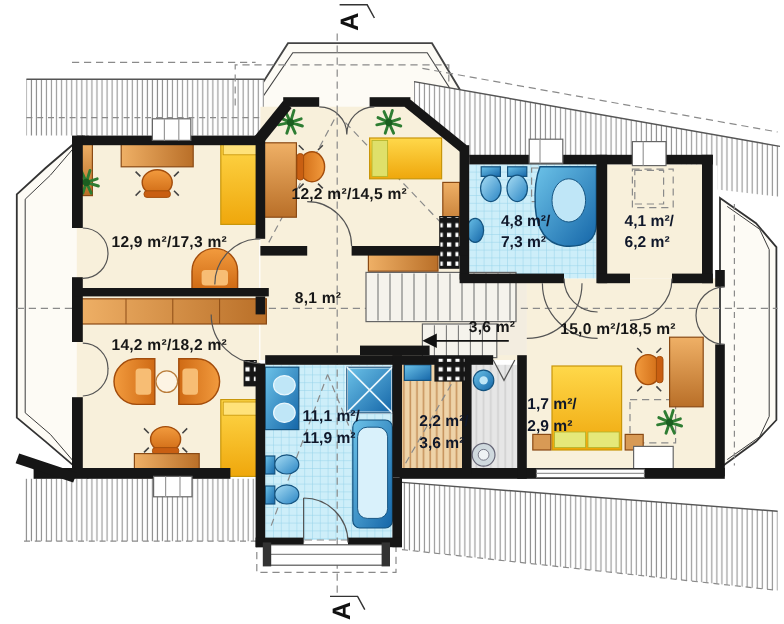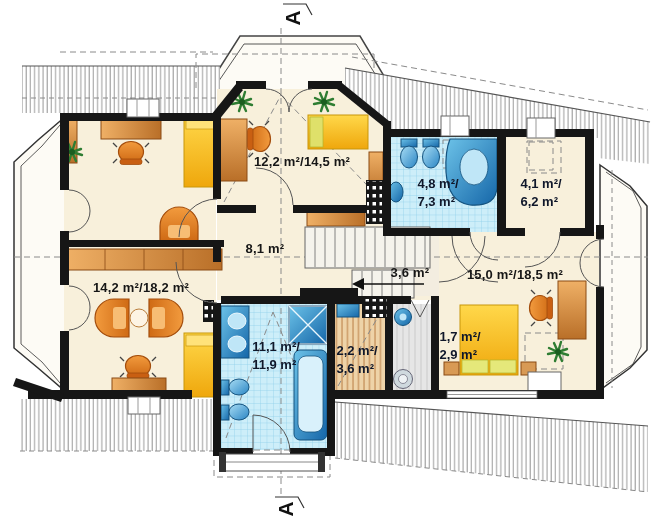--- a/index.html
+++ b/index.html
@@ -395,38 +395,39 @@
     <rect x="219" y="452" width="7" height="20" fill="#333"></rect>
     <rect x="318" y="452" width="7" height="20" fill="#333"></rect>
   </g>
 
   <g stroke="#333" stroke-width="1.2" fill="none">
     <path d="M283,4L306,4L312,15"></path>
     <path d="M275,497L298,497L304,508"></path>
   </g>
 </svg>
 
+<div class="lbl" style="left:141px;top:201px;">12,9 m²/17,3 m²</div>
 <div class="lbl" style="left:141px;top:287px;">14,2 m²/18,2 m²</div>
-<div class="lbl" style="left:302px;top:161px;">12,2 m²/14,5 m²</div>
+<div class="lbl" style="left:291px;top:161px;">12,2 m²/14,5 m²</div>
 <div class="lbl" style="left:265px;top:248px;">8,1 m²</div>
 <div class="lbl" style="left:410px;top:272px;">3,6 m²</div>
 <div class="lbl2" style="left:438px;top:193px;">
   <div>4,8 m²/</div>
   <div>7,3  m²</div>
 </div>
 <div class="lbl2" style="left:541px;top:193px;">
   <div>4,1 m²/</div>
   <div>6,2  m²</div>
 </div>
 <div class="lbl" style="left:515px;top:274px;">15,0 m²/18,5 m²</div>
 <div class="lbl2" style="left:276px;top:356px;">
   <div>11,1 m²/</div>
   <div>11,9  m²</div>
 </div>
-<div class="lbl2" style="left:357px;top:360px;">
+<div class="lbl2" style="left:370px;top:360px;">
   <div>2,2 m²/</div>
   <div>3,6  m²</div>
 </div>
 <div class="lbl2" style="left:412px;top:346px;margin-left:48px;">
   <div>1,7 m²/</div>
   <div>2,9  m²</div>
 </div>
 
 <div class="sec" style="left:285px;top:6px;">A</div>
 <div class="sec" style="left:278px;top:497px;">A</div>

